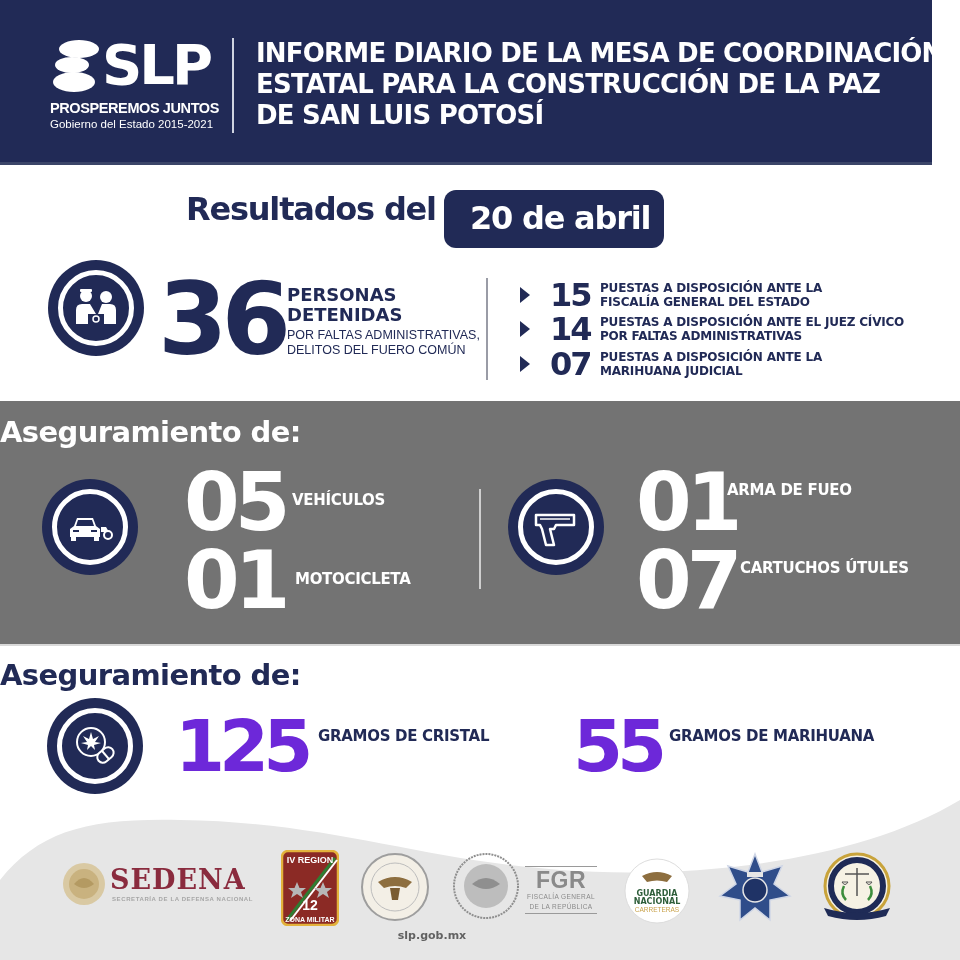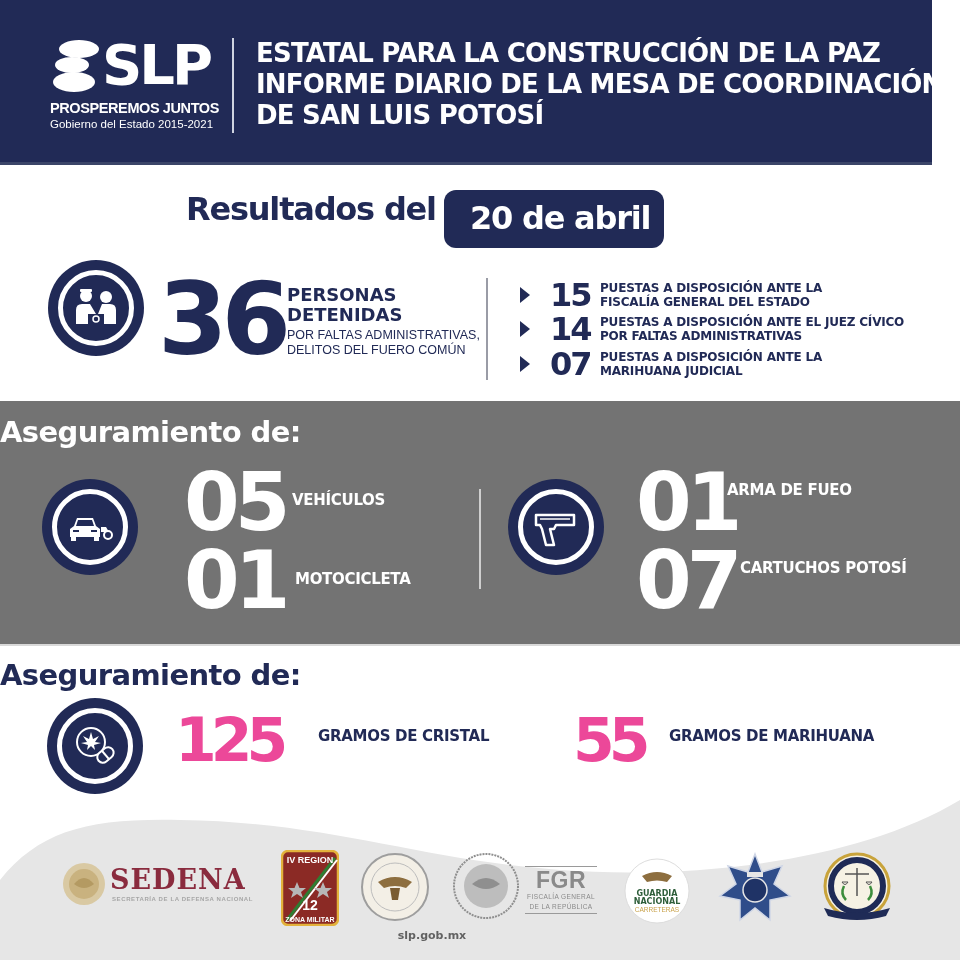--- a/index.html
+++ b/index.html
@@ -42,21 +42,21 @@
 
   
   .gray { position: absolute; left: 0; top: 401px; width: 960px; height: 245px; background: #737373; border-bottom: 2px solid #d9d9d9; }
   .sec-title { position: absolute; left: 0; width: 960px; text-align: left; font-family: "DejaVu Sans", sans-serif; font-weight: bold; font-size: 29px; letter-spacing: -0.6px; }
   .gray .sec-title { top: 14px; color: #fff; }
   .gray .big-num { color: #fff; font-size: 80px; letter-spacing: -5px; }
   .gray-label { position: absolute; color: #fff; font-family: "DejaVu Sans", sans-serif; font-weight: bold; font-size: 15px; letter-spacing: -0.3px; white-space: nowrap; }
 
   
   .drugs-title { top: 658px; color: #212a56; }
-  .drug-num { color: #ec4899; font-size: 60px; letter-spacing: -6px; }
+  .drug-num { color: #6d28d9; font-size: 72px; letter-spacing: -6px; }
   .drug-label { position: absolute; color: #212a56; font-family: "DejaVu Sans", sans-serif; font-weight: bold; font-size: 15px; letter-spacing: -0.3px; white-space: nowrap; }
 
   
   .footer-wave { position: absolute; left: 0; top: 800px; width: 960px; height: 160px; }
   .logos { position: absolute; left: 0; top: 848px; width: 960px; height: 80px; }
   .logo-item { position: absolute; }
   .sedena-text { position: absolute; left: 110px; top: 16px; font-family: "DejaVu Serif", serif; font-weight: bold; font-size: 27px; color: #8a2b3e; letter-spacing: 1px; }
   .sedena-sub { position: absolute; left: 112px; top: 48px; font-family: "Liberation Sans", sans-serif; font-weight: bold; font-size: 6px; color: #a6a6a6; letter-spacing: 0.6px; white-space: nowrap; }
   .fgr { position: absolute; left: 525px; top: 18px; width: 72px; border-top: 1px solid #9a9a9a; border-bottom: 1px solid #9a9a9a; text-align: center; color: #8a8a8a; }
   .fgr-main { font-family: "Liberation Sans", sans-serif; font-weight: bold; font-size: 23px; line-height: 26px; letter-spacing: 0.5px; }
@@ -72,22 +72,22 @@
       <ellipse cx="27" cy="11" rx="20" ry="9" fill="#fff"></ellipse>
       <ellipse cx="20" cy="27" rx="17" ry="8" fill="#fff"></ellipse>
       <ellipse cx="22" cy="44" rx="21" ry="10" fill="#fff"></ellipse>
     </svg>
     <div class="logo-slp">SLP</div>
     <div class="logo-tag">PROSPEREMOS JUNTOS</div>
     <div class="logo-sub">Gobierno del Estado 2015-2021</div>
   </div>
   <div class="header-divider"></div>
   <h1 class="header-title">
+    <div>INFORME DIARIO DE LA MESA DE COORDINACIÓN</div>
     <div>ESTATAL PARA LA CONSTRUCCIÓN DE LA PAZ</div>
-    <div>INFORME DIARIO DE LA MESA DE COORDINACIÓN</div>
     <div>DE SAN LUIS POTOSÍ</div>
   </h1>
 </header>
 
 <div class="results-title">
   <span class="results-label">Resultados del</span>
   <span class="date-pill">20 de abril</span>
 </div>
 
 <div class="circle-icon" style="left:48px; top:260px;">
@@ -155,21 +155,21 @@
       <svg viewBox="0 0 48 48">
         <path d="M4 12 h38 v10 h-18 l-2 4 h-4 l4 16 h-8 l-4-16 l-2-4 h-4 z" fill="none" stroke="#fff" stroke-width="2.5" stroke-linejoin="round"></path>
         <line x1="8" y1="16" x2="38" y2="16" stroke="#fff" stroke-width="1.5"></line>
       </svg>
     </div>
   </div>
 
   <div class="big-num" style="left:636px; top:62px;">01</div>
   <div class="gray-label" style="left:727px; top:80px;">ARMA DE FUEO</div>
   <div class="big-num" style="left:636px; top:140px;">07</div>
-  <div class="gray-label" style="left:740px; top:158px;">CARTUCHOS POTOSÍ</div>
+  <div class="gray-label" style="left:740px; top:158px;">CARTUCHOS ÚTULES</div>
 </section>
 
 <h2 class="sec-title drugs-title">Aseguramiento de:</h2>
 
 <div class="circle-icon" style="left:47px; top:698px;">
   <div class="ring">
     <svg viewBox="0 0 48 48">
       <circle cx="20" cy="20" r="14" fill="none" stroke="#fff" stroke-width="2"></circle>
       <path d="M20 10 l2 7 l6-3 l-4 6 l6 1 l-7 2 l1 5 l-4-4 l-4 4 l1-5 l-7-2 l6-1 l-4-6 l6 3 z" fill="#fff"></path>
       <g transform="rotate(-40 34 34)">

